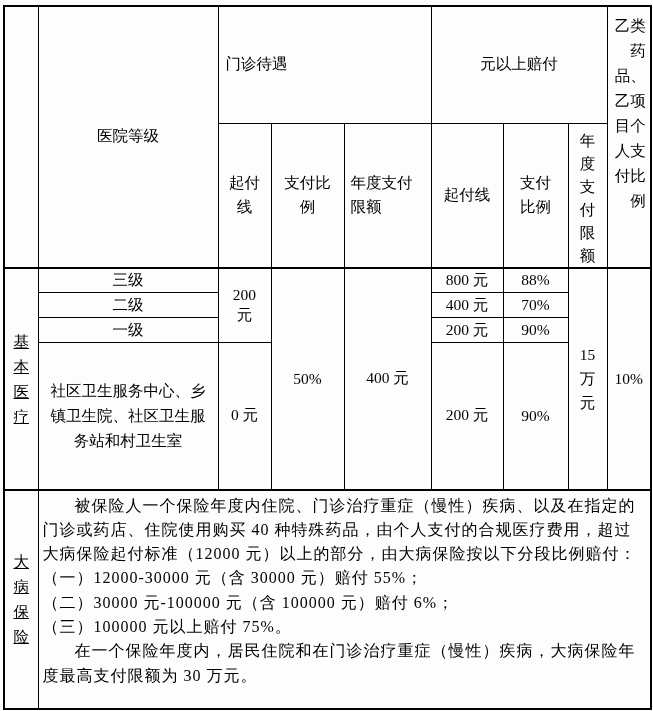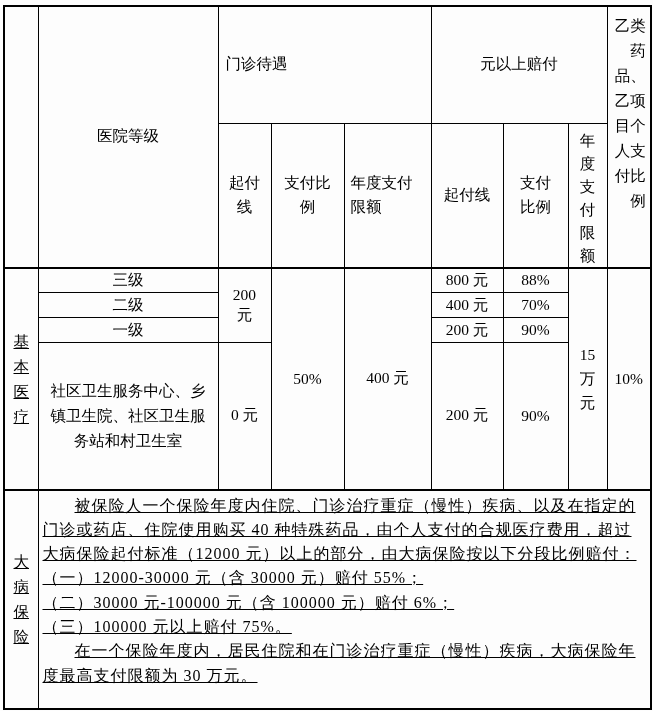--- a/index.html
+++ b/index.html
@@ -50,21 +50,21 @@
   .community { line-height: 25px; padding: 0 5px; margin-top: 28px; }
 
   .textcell {
     text-align: left;
     vertical-align: top;
     padding: 3px 8px 0 4px;
     font-size: 16px;
     letter-spacing: 1px;
     line-height: 24.3px;
   }
-  .textcell p { margin: 0; text-decoration: underline; }
+  .textcell p { margin: 0; }
   .ind { text-indent: 2em; }
 </style>
 </head>
 <body>
 
 <table class="benefits">
   <colgroup>
     <col style="width:34px">
     <col style="width:180px">
     <col style="width:53px">

